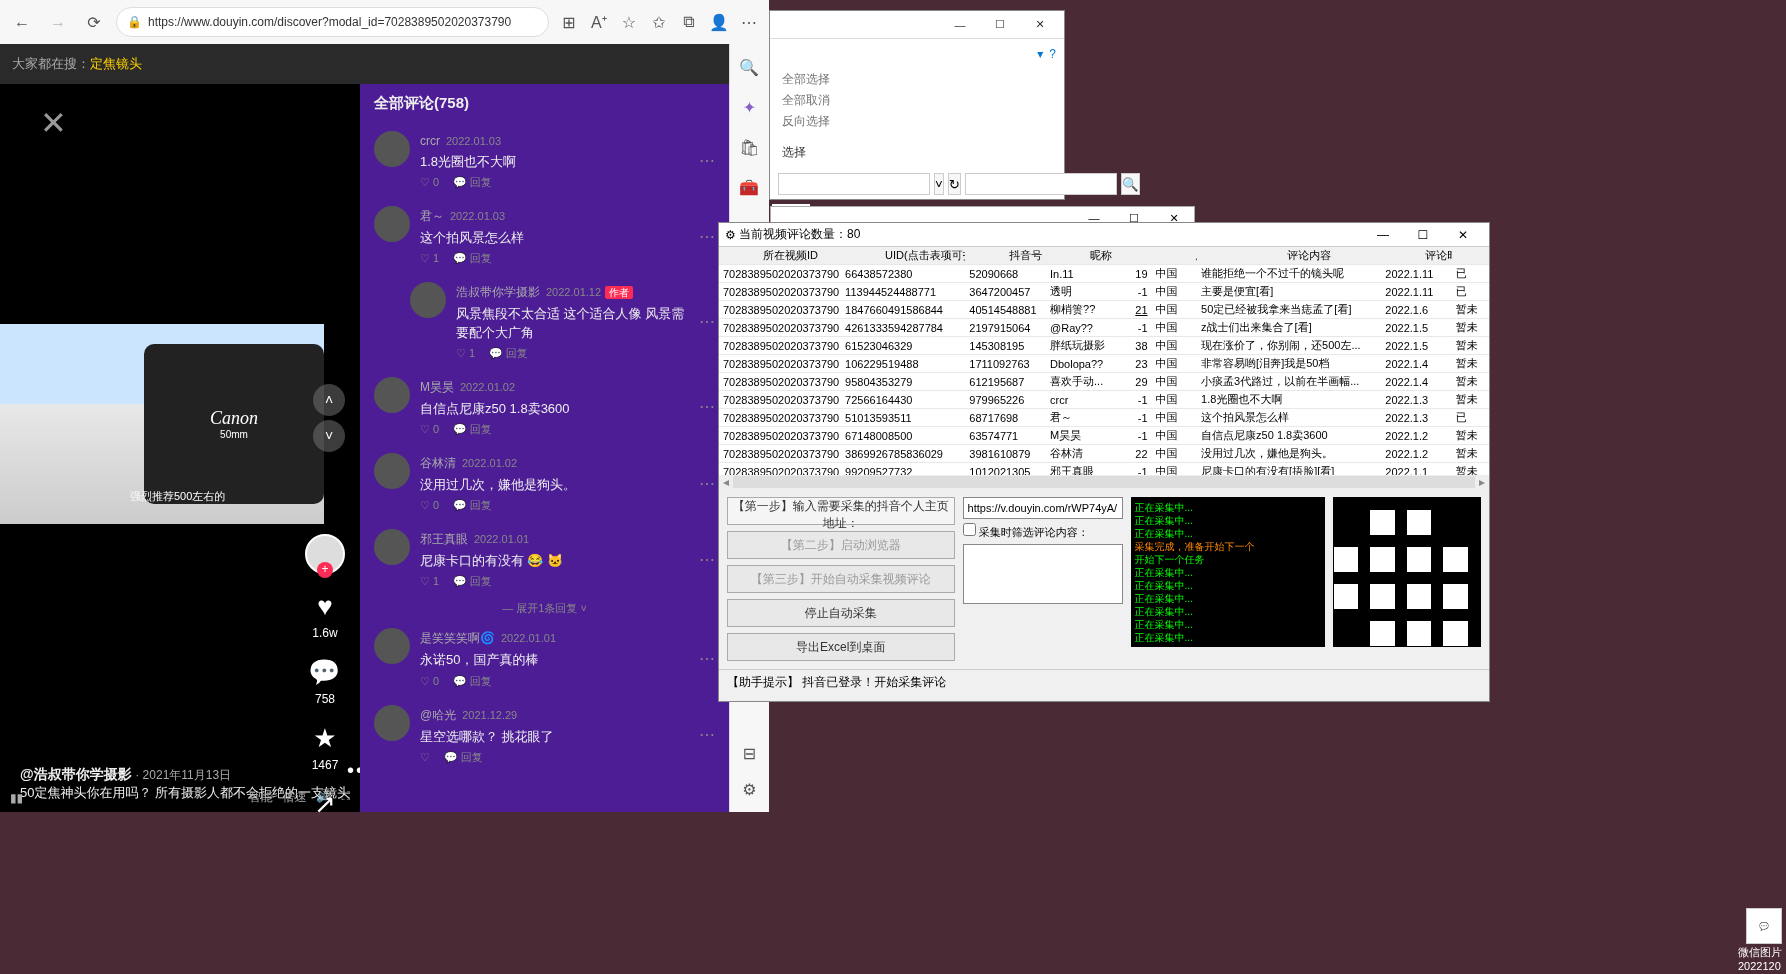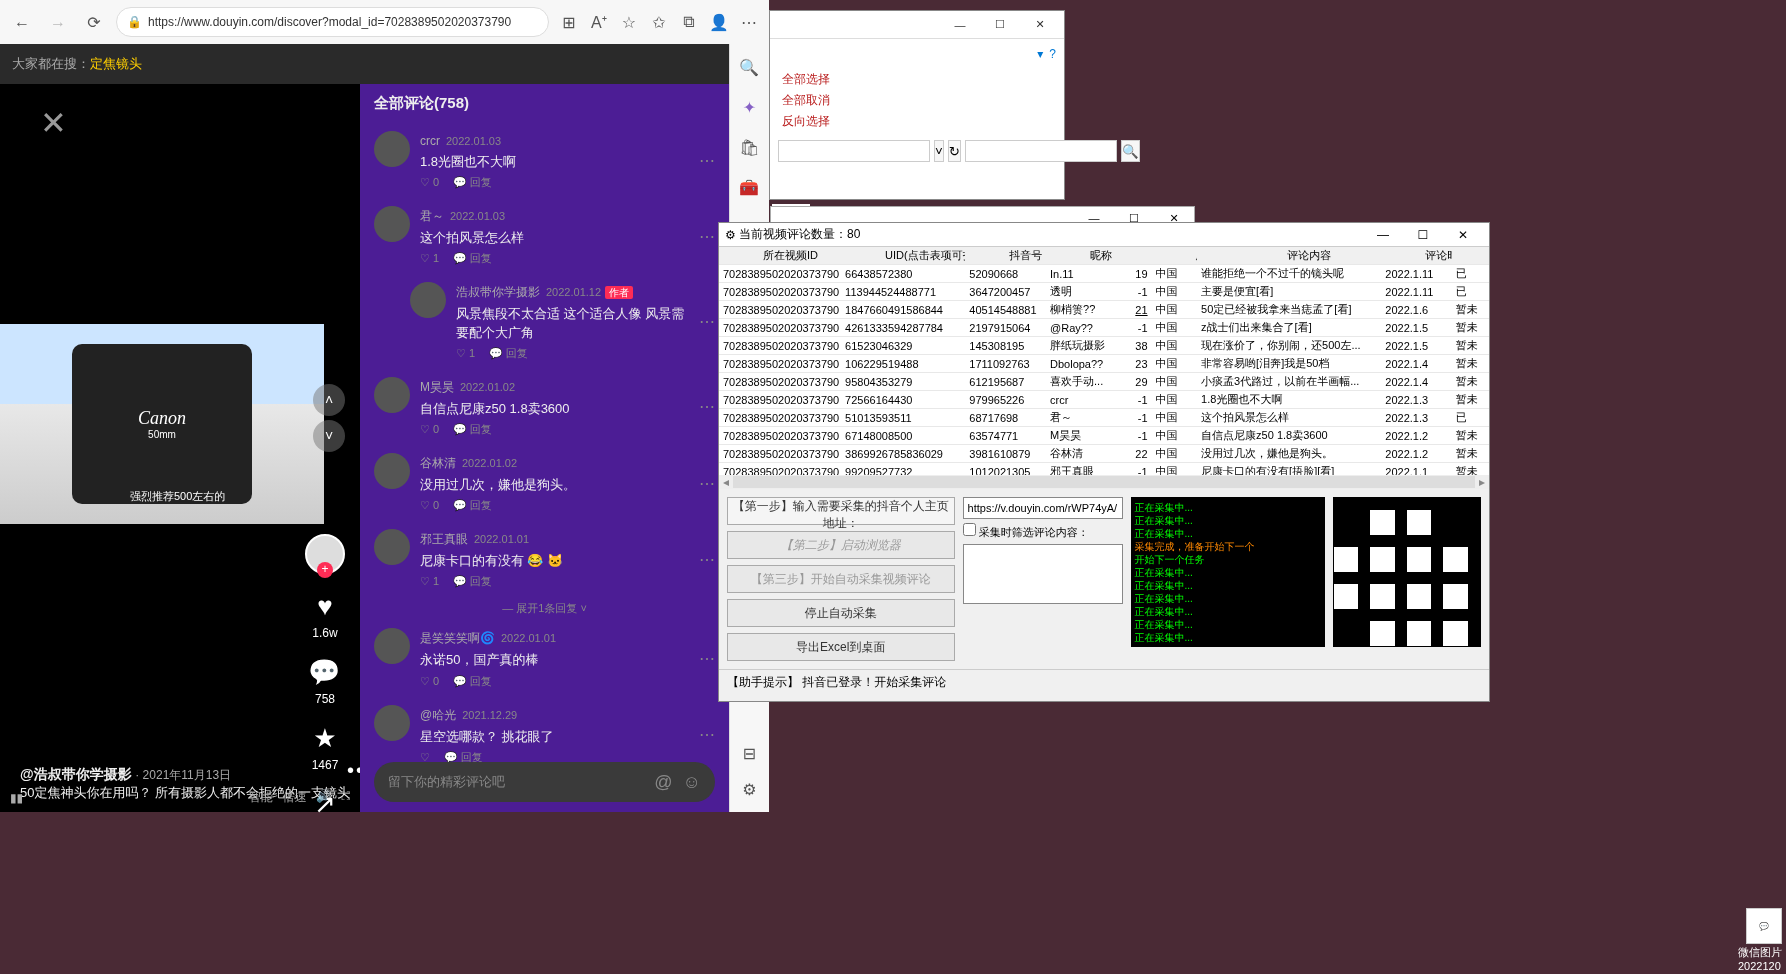--- a/index.html
+++ b/index.html
@@ -13,21 +13,21 @@
 .addr-bar { flex: 1; height: 30px; background: #fff; border: 1px solid #ddd; border-radius: 15px; display: flex; align-items: center; padding: 0 10px; font-size: 12px; color: #333; gap: 6px; }
 .toolbar-icons { display: flex; gap: 6px; }
 .toolbar-icon { width: 24px; height: 24px; display: flex; align-items: center; justify-content: center; color: #555; }
 
 .douyin-top { height: 40px; background: #2a2a2a; display: flex; align-items: center; padding: 0 12px; font-size: 13px; color: #aaa; }
 .douyin-top .search-tag { color: #ffcf00; }
 .close-panel { margin-left: auto; color: #888; font-size: 20px; cursor: pointer; }
 
 .video-area { position: absolute; left: 0; top: 84px; width: 360px; height: 728px; background: #000; }
 .close-video { position: absolute; left: 40px; top: 20px; color: #999; font-size: 32px; cursor: pointer; }
-.lens-img { position: absolute; left: 0; top: 240px; width: 324px; height: 200px; background: linear-gradient(#cce5ff 0%, #cce5ff 40%, #e8e8e8 40%, #ccc 100%); display: flex; align-items: center; justify-content: center; }
+.lens-img { position: absolute; left: 0; top: 240px; width: 324px; height: 200px; background: linear-gradient(#cce5ff 0%, #cce5ff 40%, #e8e8e8 40%, #ccc 100%); display: flex; align-items: center; justify-content: flex-end; }
 .lens-body { width: 180px; height: 160px; background: #222; border-radius: 10px; position: relative; color: #fff; font-size: 10px; display: flex; flex-direction: column; align-items: center; justify-content: center; }
 .lens-body .brand { font-family: serif; font-size: 18px; font-style: italic; }
 .video-caption { position: absolute; bottom: 20px; left: 130px; color: #fff; font-size: 11px; }
 .side-actions { position: absolute; right: 10px; top: 450px; width: 50px; display: flex; flex-direction: column; align-items: center; gap: 14px; color: #fff; }
 .action-item { display: flex; flex-direction: column; align-items: center; gap: 2px; font-size: 12px; }
 .action-icon { width: 36px; height: 36px; display: flex; align-items: center; justify-content: center; font-size: 26px; }
 .avatar-small { width: 40px; height: 40px; border-radius: 50%; background: #ddd; border: 2px solid #fff; position: relative; }
 .avatar-plus { position: absolute; bottom: -6px; left: 50%; transform: translateX(-50%); width: 16px; height: 16px; background: #fe2c55; border-radius: 50%; color: #fff; font-size: 12px; text-align: center; line-height: 14px; }
 .nav-arrows { position: absolute; right: 15px; top: 300px; display: flex; flex-direction: column; gap: 4px; }
 .nav-arrow { width: 32px; height: 32px; background: rgba(120,120,120,0.5); border-radius: 50%; color: #fff; display: flex; align-items: center; justify-content: center; font-size: 14px; }
@@ -62,21 +62,21 @@
 .edge-sidebar .bottom { margin-top:auto; margin-bottom:12px; display:flex; flex-direction:column; gap:14px; align-items:center; }
 
 
 .explorer { position: absolute; left: 769px; top: 10px; width: 296px; height: 190px; background: #fff; border: 1px solid #888; }
 .ex-titlebar { height: 28px; background: #fff; display: flex; align-items: center; justify-content: flex-end; padding: 0 4px; border-bottom: 1px solid #ddd; }
 .win-btn { width: 40px; height: 26px; display: flex; align-items: center; justify-content: center; font-size: 11px; color: #333; }
 .win-btn.close { color: #333; }
 .ex-body { padding: 4px; font-size: 12px; }
 .ex-top { display: flex; justify-content: flex-end; padding: 4px; gap: 6px; align-items: center; }
 .ex-items { padding: 4px 8px; }
-.ex-item { padding: 2px 0; color: #b91c1c; }
+.ex-item { padding: 2px 0; color: #737373; }
 .ex-label { padding: 8px; color: #333; }
 .ex-path { display: flex; gap: 4px; padding: 4px; }
 .ex-path input { flex: 1; height: 22px; border: 1px solid #ccc; font-size: 11px; padding: 0 4px; }
 .ex-path button { width: 24px; height: 22px; border: 1px solid #ccc; background: #f7f7f7; }
 
 
 .scraper { position: absolute; left: 718px; top: 222px; width: 772px; height: 480px; background: #f0f0f0; border: 1px solid #888; font-size: 12px; }
 .sc-titlebar { height: 24px; background: #fff; display: flex; align-items: center; padding: 0 6px; border-bottom: 1px solid #ccc; }
 .sc-titlebar .title { font-weight: normal; }
 .sc-titlebar .winbtns { margin-left: auto; display: flex; }
@@ -285,27 +285,20 @@
       <div><span class="c-name">@哈光</span><span class="c-date">2021.12.29</span></div>
       <div class="c-text">星空选哪款？ 挑花眼了</div>
       <div class="c-actions">
         <span>♡ </span>
         <span>💬 回复</span>
       </div>
     </div>
     <div class="c-more">⋯</div>
         </div>
       </div>
-    <div class="comment-input">
-      <span>留下你的精彩评论吧</span>
-      <div class="icons">
-        <span>@</span>
-        <span>☺</span>
-      </div>
-    </div>
   </div>
 </div>
 
 <div class="edge-sidebar">
   <div class="sb-icon" style="color:#0078d4;">🔍</div>
   <div class="sb-icon" style="color:#8661c5;">✦</div>
   <div class="sb-icon">🛍</div>
   <div class="sb-icon">🧰</div>
   <div class="sb-icon" style="color:#d83b01;">⊞</div>
   <div class="bottom">
@@ -323,20 +316,21 @@
   <div class="ex-body">
     <div class="ex-top">
       <span style="color:#0078d4;">▾</span>
       <span style="color:#0078d4;">?</span>
     </div>
     <div class="ex-items">
       <div class="ex-item">全部选择</div>
       <div class="ex-item">全部取消</div>
       <div class="ex-item">反向选择</div>
     </div>
+    <div class="ex-label">选择</div>
     <div class="ex-path">
       <input type="text" style="">
       <button>˅</button>
       <button>↻</button>
       <input type="text" style="">
       <button>🔍</button>
     </div>
   </div>
 </div>
 <div style="position:absolute; left:772px; top:204px; font-size:11px; color:#555; background:#fff; padding:1px 4px;">85 KB</div>
@@ -520,21 +514,21 @@
     </table>
   </div>
   <div class="sc-scroll-h">
     <div class="arrow">◂</div>
       <div class="track"></div>
       <div class="arrow">▸</div>
   </div>
   <div class="sc-controls">
     <div class="sc-left">
       <button class="sc-btn label">【第一步】输入需要采集的抖音个人主页地址：</button>
-      <button class="sc-btn" disabled="" style="color:#999;font-style:italic;">【第二步】启动浏览器</button>
+      <button class="sc-btn" disabled="" style="color:#999;">【第二步】启动浏览器</button>
       <button class="sc-btn" disabled="" style="color:#999;">【第三步】开始自动采集视频评论</button>
       <button class="sc-btn">停止自动采集</button>
       <button class="sc-btn">导出Excel到桌面</button>
     </div>
     <div class="sc-mid">
       <input type="text" value="https://v.douyin.com/rWP74yA/" style="">
       <label><input type="checkbox" style=""> <span>采集时筛选评论内容：</span></label>
       <textarea style=""></textarea>
     </div>
     <div class="sc-log" id="sc-log">

